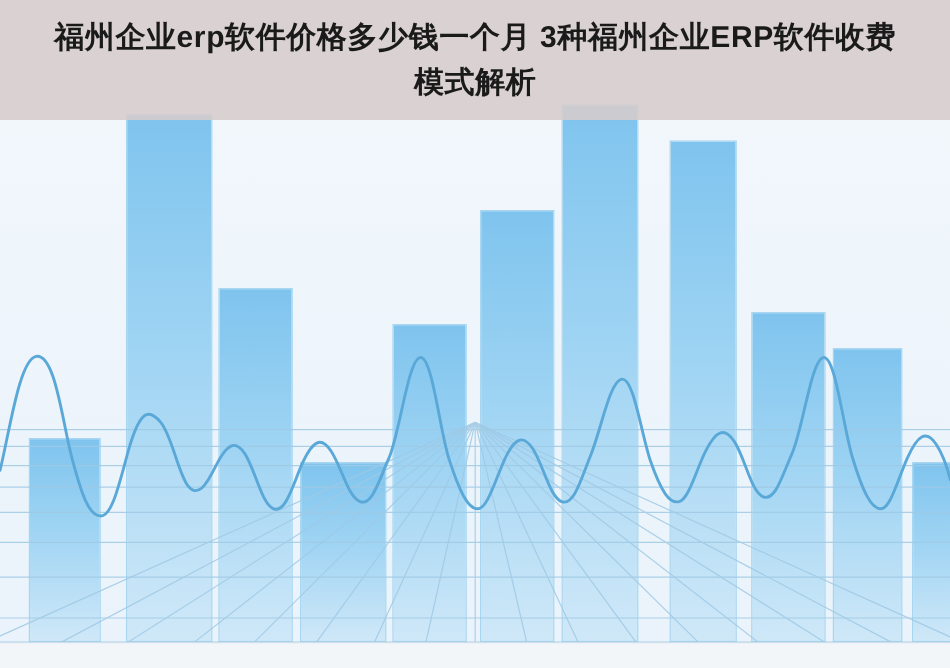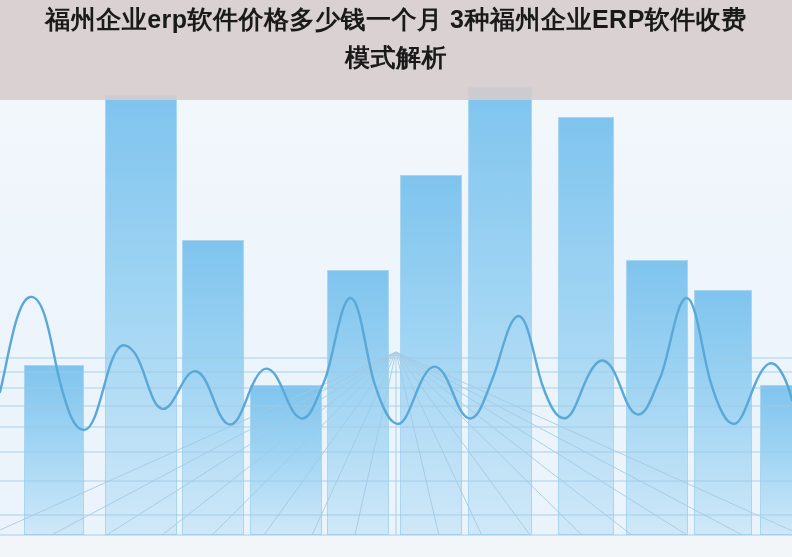--- a/index.html
+++ b/index.html
@@ -20,20 +20,21 @@
   
   #title-band {
     position: absolute;
     left: 0;
     top: 0;
     width: 792px;
     height: 100px;
     background: rgba(214, 204, 204, 0.88);
     z-index: 40;
     display: flex;
+    align-items: center;
     justify-content: center;
   }
   #title-text {
     width: 720px;
     text-align: center;
     font-size: 25px;
     font-weight: bold;
     line-height: 38px;
     color: #1a1a1a;
     letter-spacing: 0.5px;

